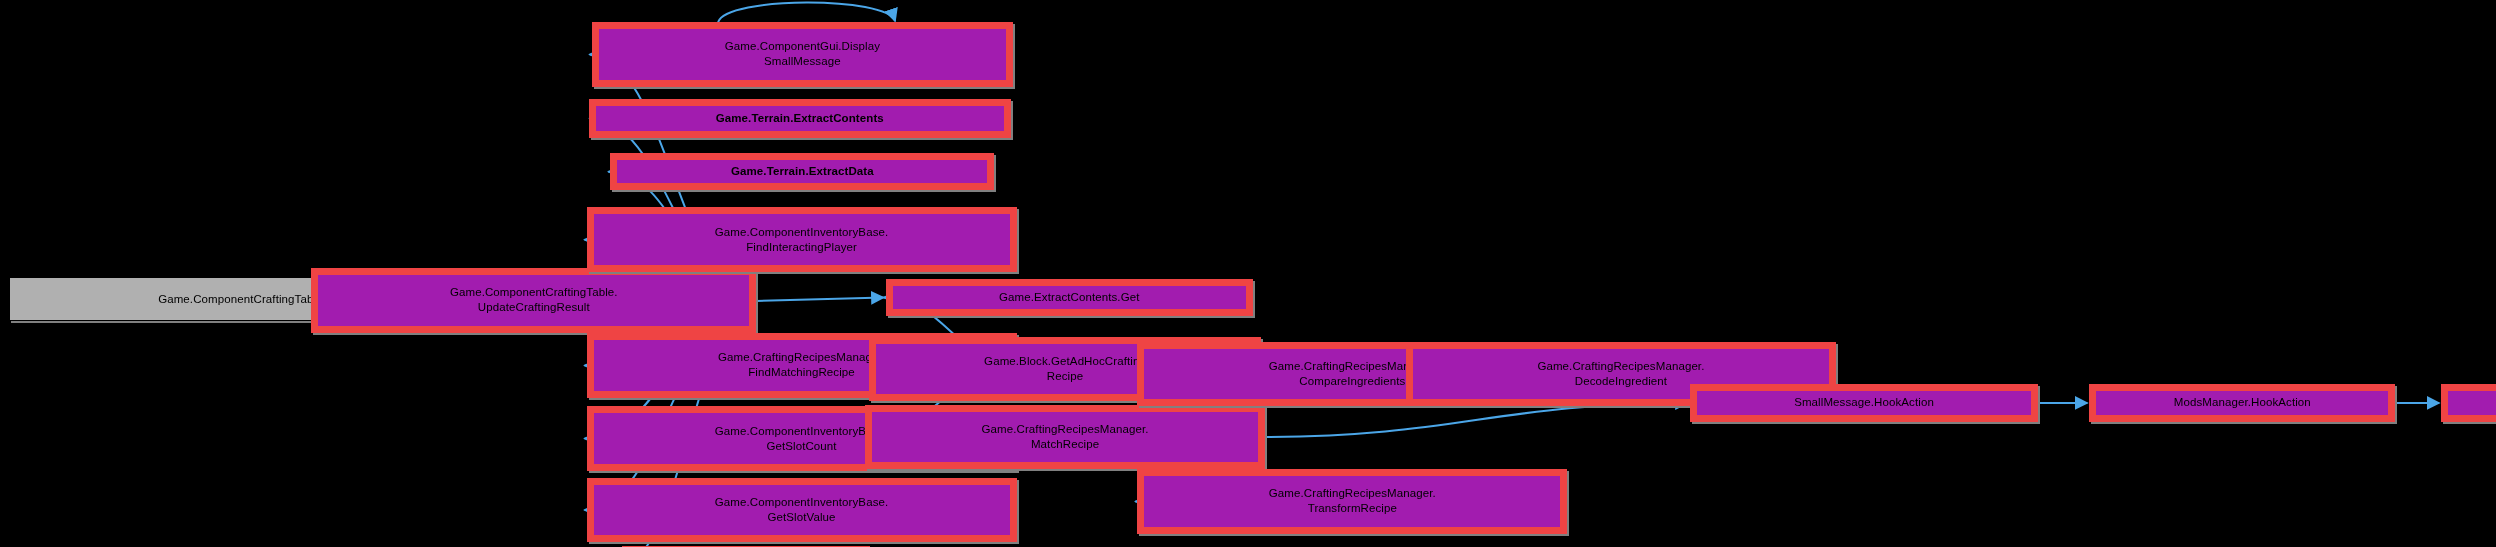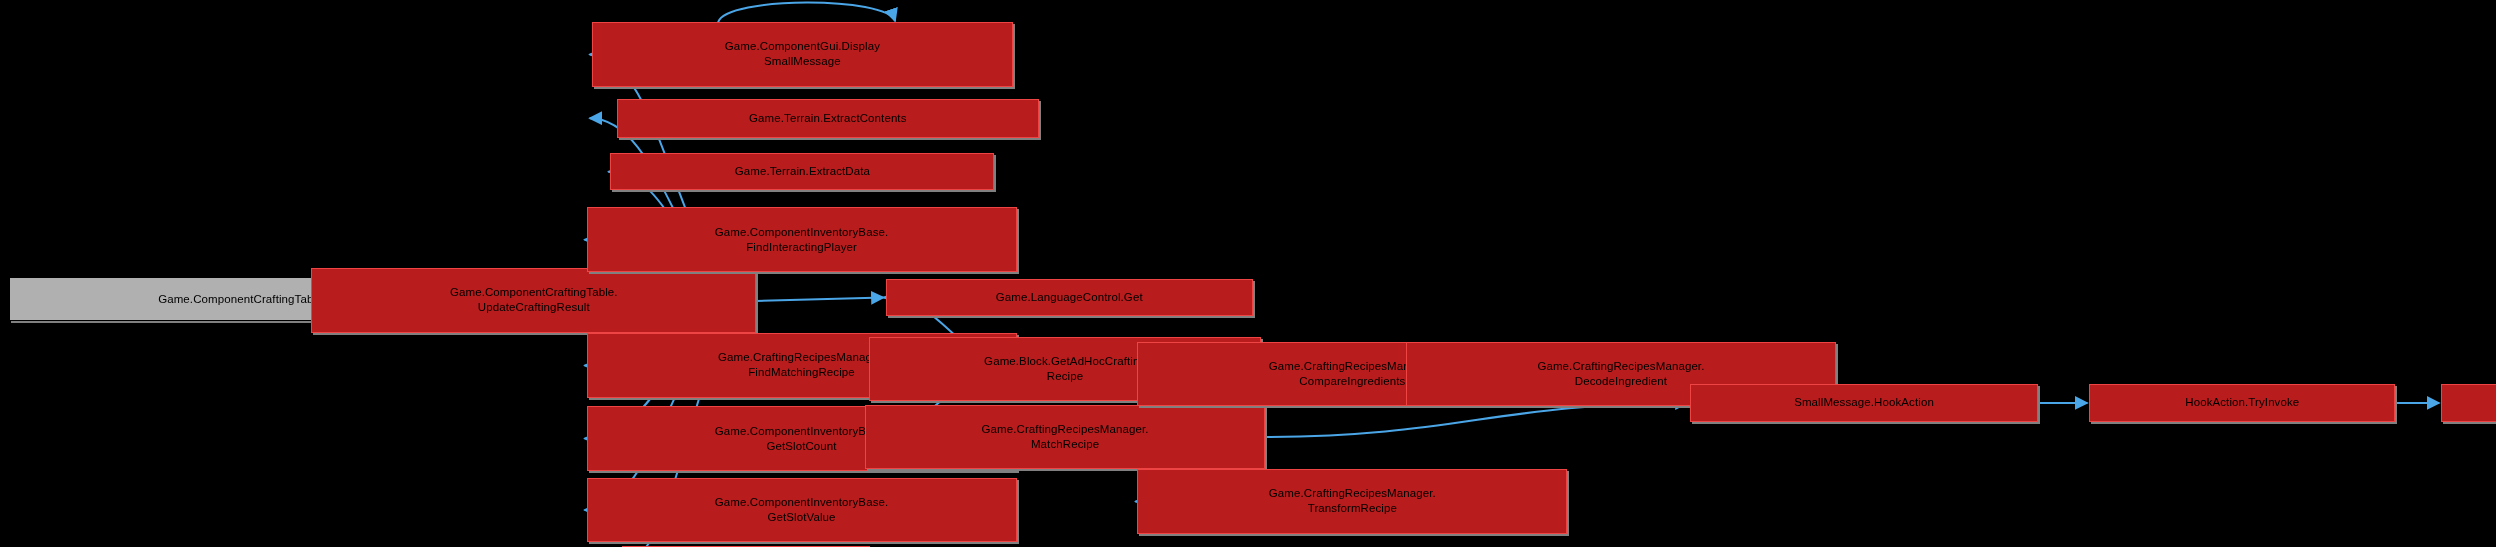--- a/index.html
+++ b/index.html
@@ -19,22 +19,22 @@
     position: absolute;
     left: 0;
     top: 0;
     width: 2496px;
     height: 547px;
     pointer-events: none;
   }
   .node {
     position: absolute;
     box-sizing: border-box;
-    background: #b91c1c;
-    border: 1px solid #ef4444;
+    background: #a21caf;
+    border: 7px solid #ef4444;
     box-shadow: 2px 2px 0 0 #808080;
     color: #000000;
     font-size: 11.5px;
     line-height: 15px;
     text-align: center;
     display: flex;
     align-items: center;
     justify-content: center;
     white-space: pre-line;
     letter-spacing: 0.1px;
@@ -80,39 +80,39 @@
         <path d="M 2658.7999999999997 402.9 L 2699.2999999999997 402.9" fill="none" stroke="#4ba6e8" stroke-width="2" marker-end="url(#arrow)"></path>
         <path d="M 2918.8999999999996 402.9 L 2959.4 402.9" fill="none" stroke="#4ba6e8" stroke-width="2" marker-end="url(#arrow)"></path>
       </g>
   </svg>
   <div id="node-layer">
       <div class="node root" style="left: 8.5px; top: 277.1px; width: 493px; height: 44.2px;">Game.ComponentCraftingTable.Load</div>
       <div class="node" style="left: 311.1px; top: 268px; width: 445.4px; height: 64.6px;">Game.ComponentCraftingTable.
 UpdateCraftingResult</div>
       <div class="node" style="left: 591.6px; top: 22.1px; width: 421.6px; height: 64.6px;">Game.ComponentGui.Display
 SmallMessage</div>
-      <div class="node" style="left: 617px; top: 98.6px; width: 421.6px; height: 39.1px;">Game.Terrain.ExtractContents</div>
-      <div class="node" style="left: 610.3px; top: 153px; width: 384.2px; height: 37.4px;">Game.Terrain.ExtractData</div>
+      <div class="node" style="left: 589px; top: 98.6px; width: 421.6px; height: 39.1px; font-weight: bold;">Game.Terrain.ExtractContents</div>
+      <div class="node" style="left: 610.3px; top: 153px; width: 384.2px; height: 37.4px; font-weight: bold;">Game.Terrain.ExtractData</div>
       <div class="node" style="left: 586.5px; top: 207.4px; width: 430.1px; height: 64.6px;">Game.ComponentInventoryBase.
 FindInteractingPlayer</div>
       <div class="node" style="left: 586.5px; top: 333.2px; width: 430.1px; height: 64.6px;">Game.CraftingRecipesManager.
 FindMatchingRecipe</div>
       <div class="node" style="left: 586.5px; top: 406.3px; width: 430.1px; height: 64.6px;">Game.ComponentInventoryBase.
 GetSlotCount</div>
       <div class="node" style="left: 586.5px; top: 477.7px; width: 430.1px; height: 64.6px;">Game.ComponentInventoryBase.
 GetSlotValue</div>
       <div class="node" style="left: 622.2px; top: 545.7px; width: 248.2px; height: 37.4px;">Engine.MathUtils.Min</div>
-      <div class="node" style="left: 885.7px; top: 278.8px; width: 367.2px; height: 37.4px;">Game.LanguageControl.Get</div>
+      <div class="node" style="left: 885.7px; top: 278.8px; width: 367.2px; height: 37.4px;">Game.ExtractContents.Get</div>
       <div class="node" style="left: 868.7px; top: 336.6px; width: 392.7px; height: 64.6px;">Game.Block.GetAdHocCrafting
 Recipe</div>
       <div class="node" style="left: 865.3px; top: 404.6px; width: 399.5px; height: 64.6px;">Game.CraftingRecipesManager.
 MatchRecipe</div>
       <div class="node" style="left: 1137.3px; top: 341.7px; width: 430.1px; height: 64.6px;">Game.CraftingRecipesManager.
 CompareIngredients</div>
       <div class="node" style="left: 1137.3px; top: 469.2px; width: 430.1px; height: 64.6px;">Game.CraftingRecipesManager.
 TransformRecipe</div>
       <div class="node" style="left: 1405.9px; top: 341.7px; width: 430.1px; height: 64.6px;">Game.CraftingRecipesManager.
 DecodeIngredient</div>
       <div class="node" style="left: 1689.8px; top: 384.2px; width: 348.5px; height: 37.4px;">SmallMessage.HookAction</div>
-      <div class="node" style="left: 2089.3px; top: 384.2px; width: 306px; height: 37.4px;">HookAction.TryInvoke</div>
+      <div class="node" style="left: 2089.3px; top: 384.2px; width: 306px; height: 37.4px;">ModsManager.HookAction</div>
       <div class="node" style="left: 2441.2px; top: 384.2px; width: 217.6px; height: 37.4px;">Engine.Log.Error</div>
     </div>
 </div>
 
 </body></html>

